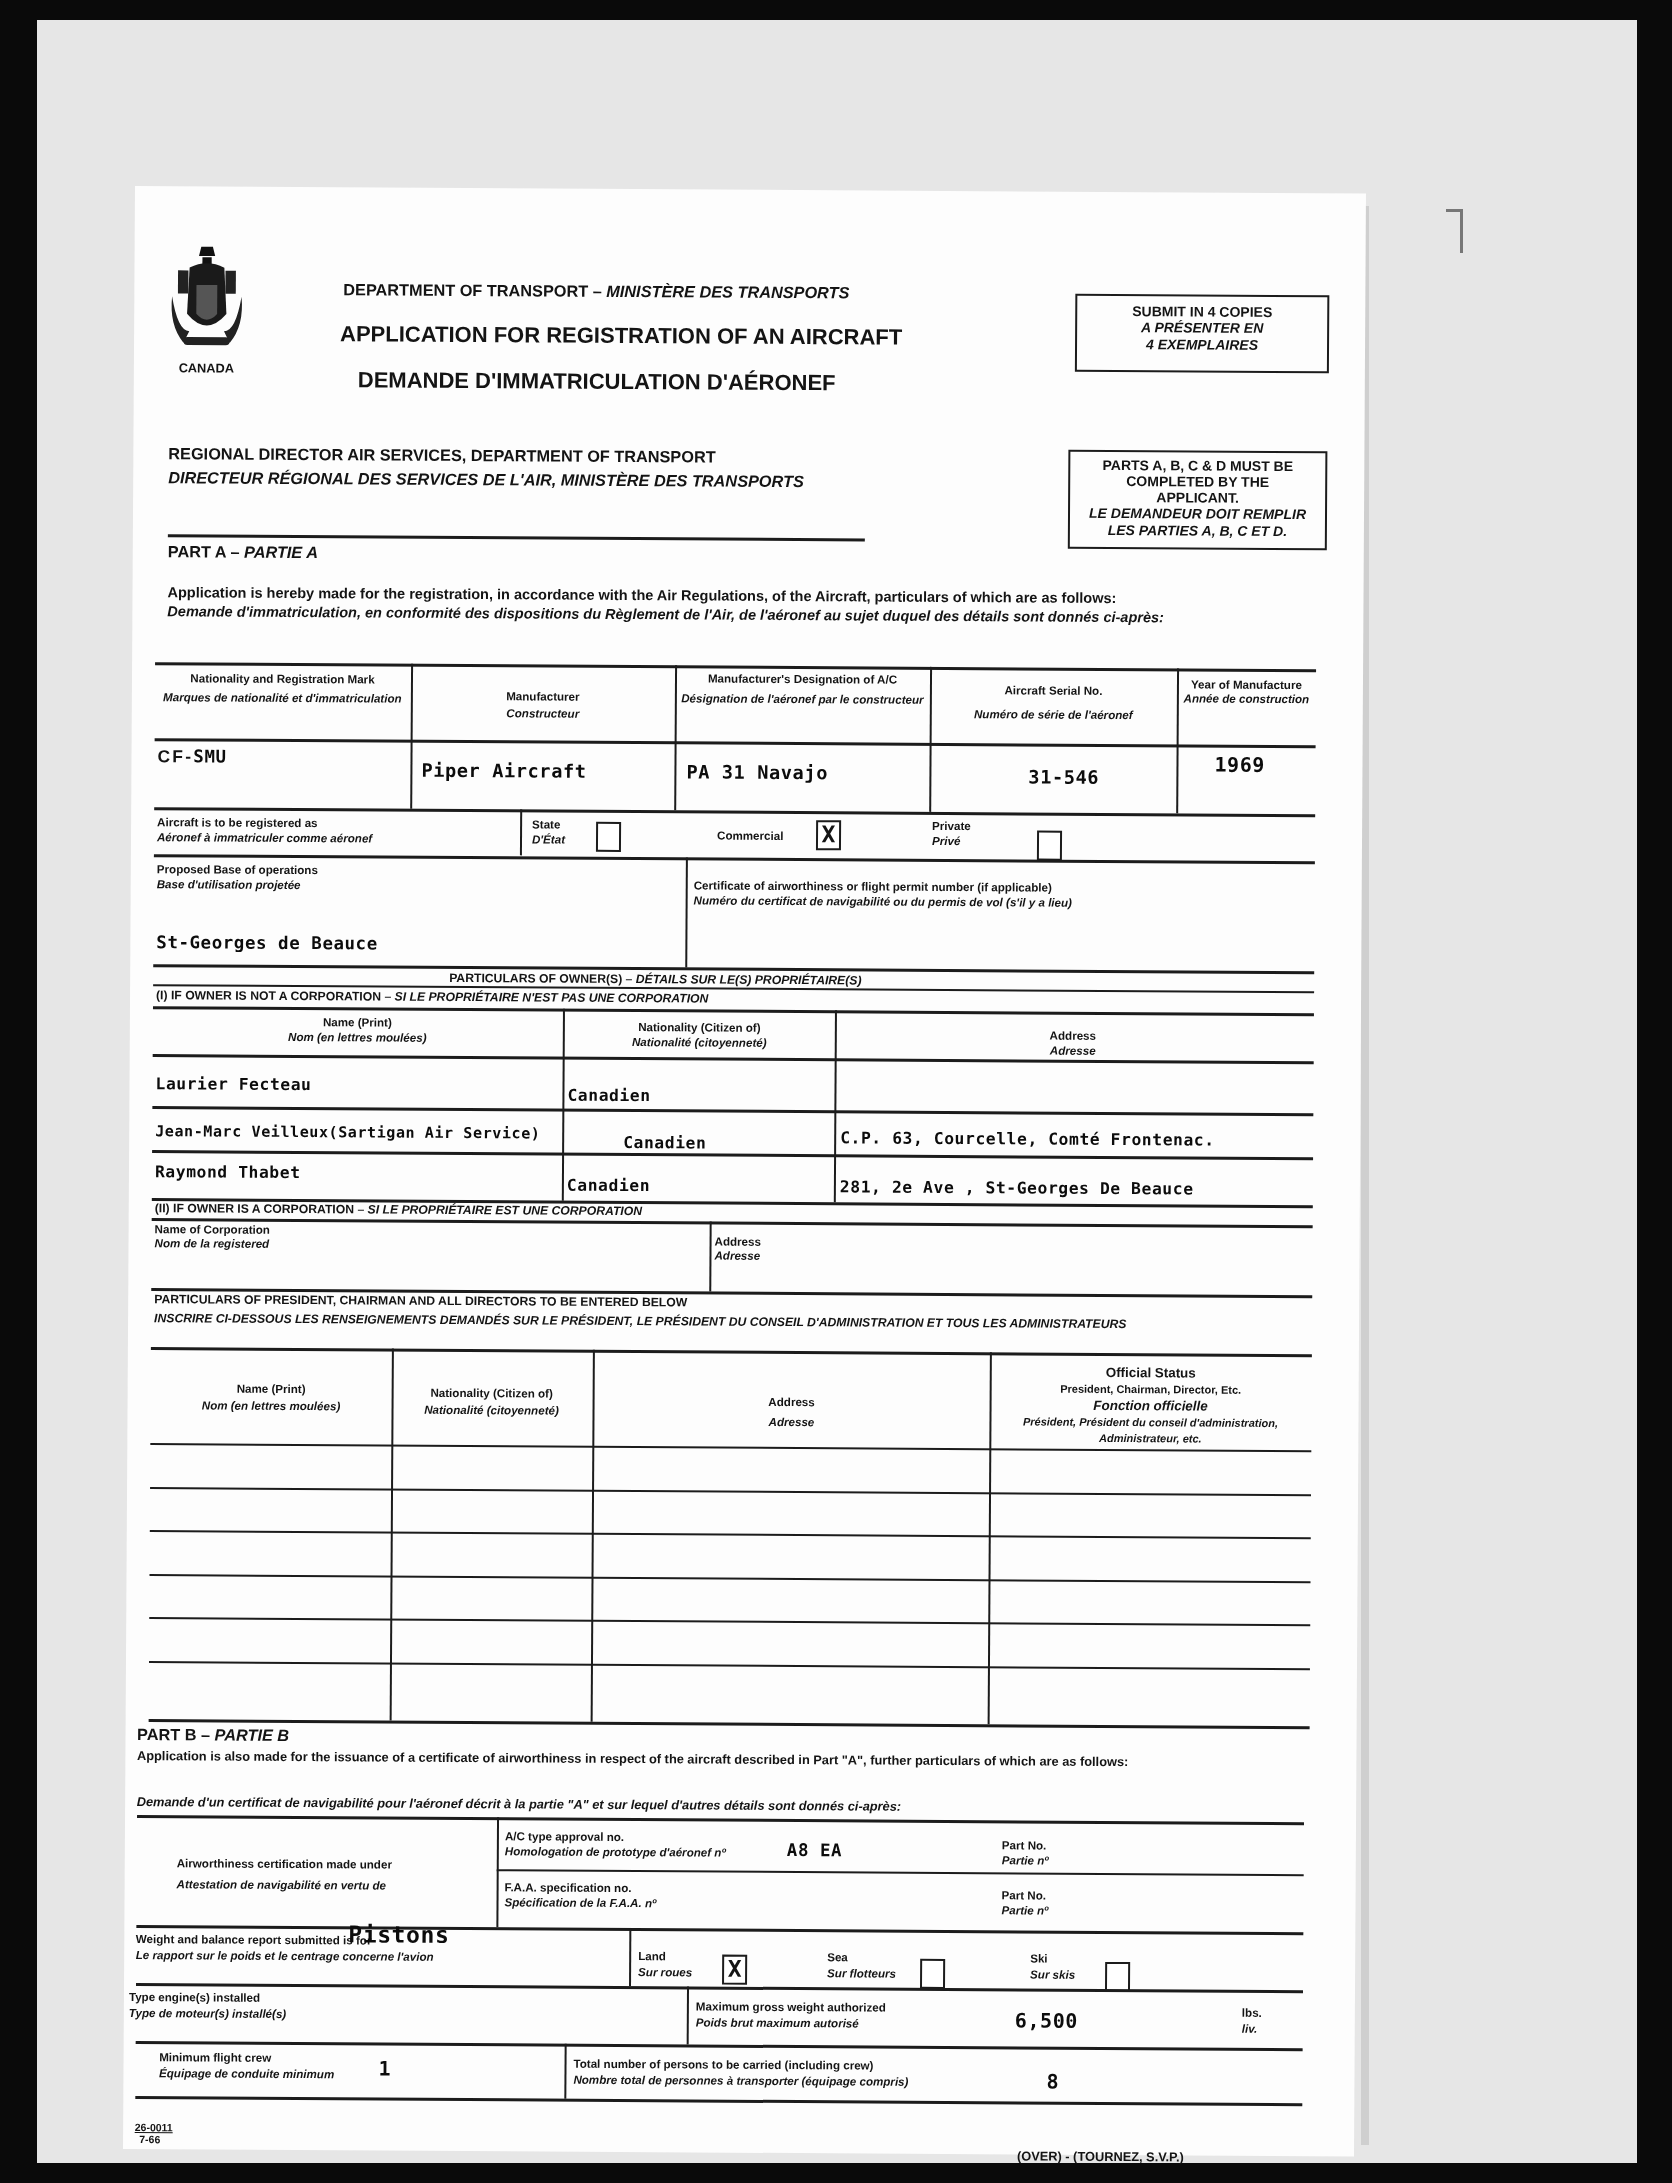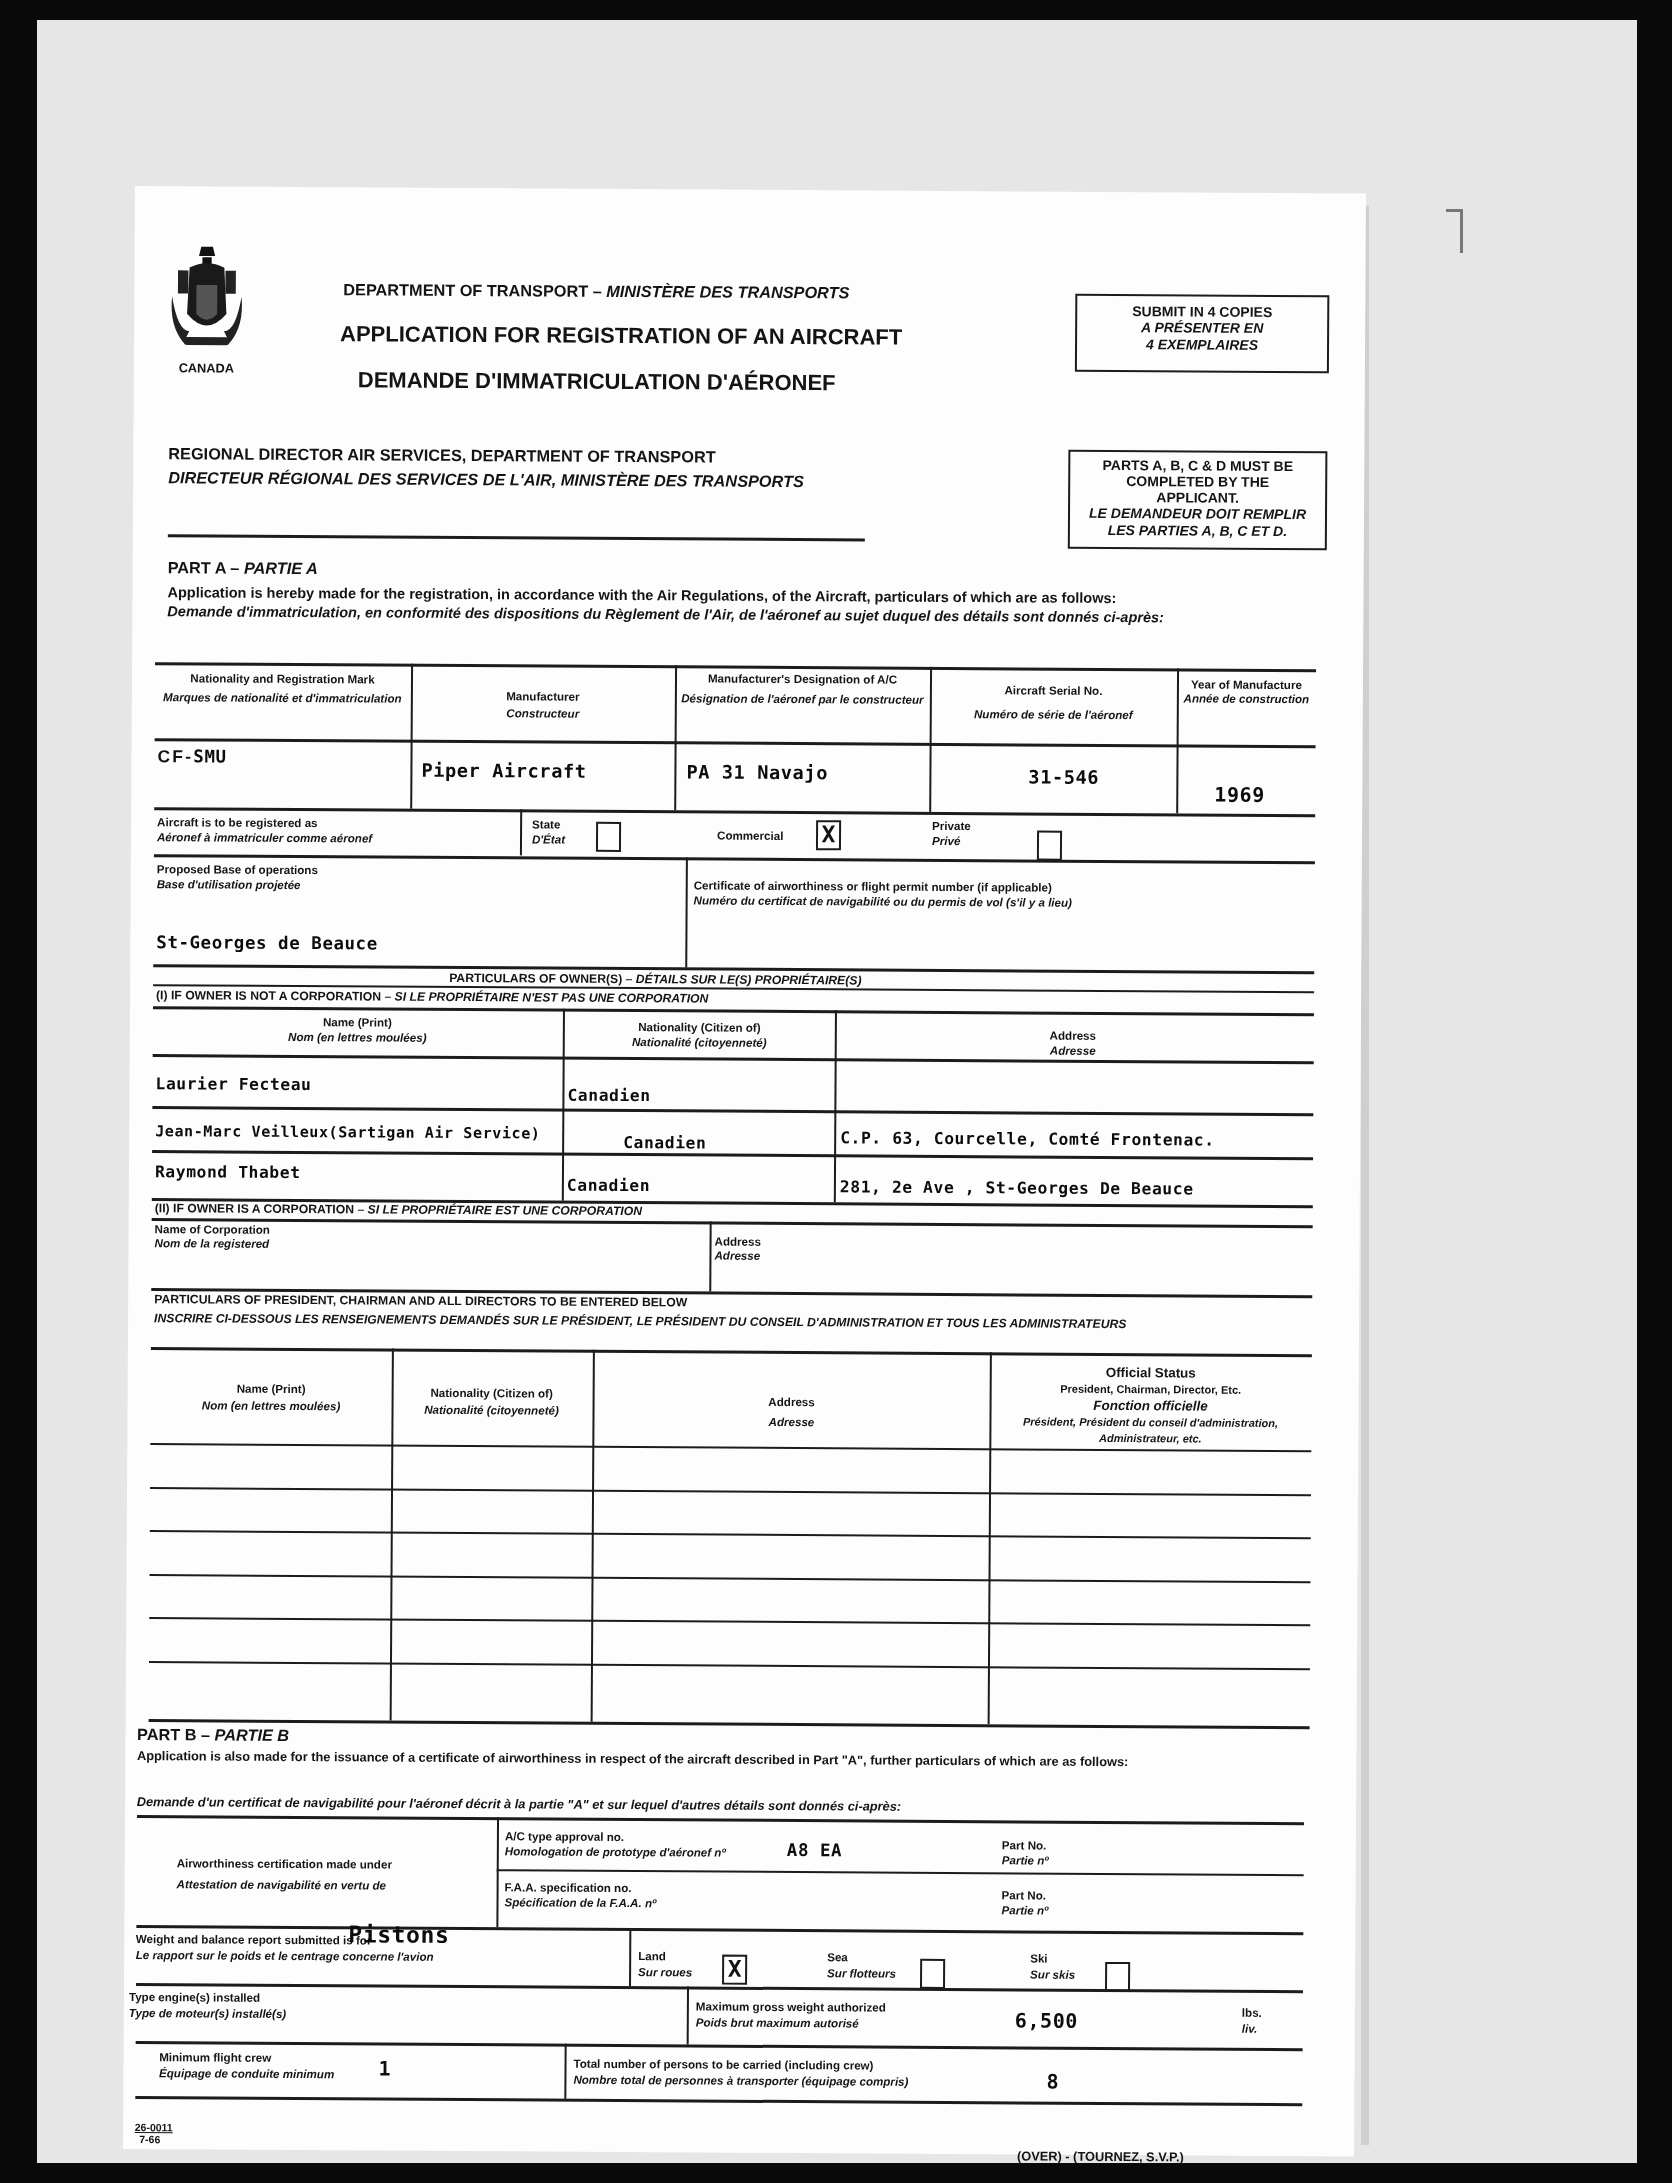--- a/index.html
+++ b/index.html
@@ -70,21 +70,21 @@
   <div class="framed" style="left:935px;top:258px;width:255px;height:90px;font-size:14px;line-height:16.3px;padding-top:4.6px;">
     <div>PARTS A, B, C &amp; D MUST BE</div>
     <div>COMPLETED BY THE</div>
     <div>APPLICANT.</div>
     <div class="i">LE DEMANDEUR DOIT REMPLIR</div>
     <div class="i">LES PARTIES A, B, C ET D.</div>
   </div>
 
   <div class="hline" style="left:35px;top:348px;width:697px;"></div>
 
-  <div class="abs b" style="left:35px;top:372px;font-size:16.3px;">
+  <div class="abs b" style="left:35px;top:356px;font-size:16.3px;">
     <span>PART A</span> – <i>PARTIE A</i>
   </div>
   <div class="abs b" style="left:35px;top:398px;font-size:14.5px;white-space:nowrap;">Application is hereby made for the registration, in accordance with the Air Regulations, of the Aircraft, particulars of which are as follows:</div>
   <div class="abs b i" style="left:35px;top:417px;font-size:14.5px;white-space:nowrap;">Demande d'immatriculation, en conformité des dispositions du Règlement de l'Air, de l'aéronef au sujet duquel des détails sont donnés ci-après:</div>
 
   <div class="hline" style="left:23px;top:476px;width:1161px;"></div>
   <div class="hline" style="left:23px;top:552px;width:1161px;"></div>
   <div class="hline" style="left:23px;top:621px;width:1161px;"></div>
   <div class="vline" style="left:279px;top:476px;height:145px;"></div>
   <div class="vline" style="left:543px;top:476px;height:145px;"></div>
@@ -111,21 +111,21 @@
     <div>Year of Manufacture</div>
     <div class="i">Année de construction</div>
   </div>
 
   <div class="abs" style="left:26px;top:560px;font-size:17.4px;">
     <span style="font-weight:bold;letter-spacing:2.3px;">CF-</span><span class="typed">SMU</span>
   </div>
   <div class="abs typed" style="left:290px;top:572px;font-size:18.6px;">Piper Aircraft</div>
   <div class="abs typed" style="left:555px;top:572px;font-size:18.6px;">PA 31 Navajo</div>
   <div class="abs typed" style="left:897px;top:575px;font-size:18.6px;">31-546</div>
-  <div class="abs typed" style="left:1083px;top:590px;font-size:20px;text-align:right;">1969</div>
+  <div class="abs typed" style="left:1083px;top:560px;font-size:20px;text-align:right;">1969</div>
 
   <div class="abs b" style="left:26px;top:628px;font-size:11.6px;line-height:15px;">
     <div>Aircraft is to be registered as</div>
     <div class="i">Aéronef à immatriculer comme aéronef</div>
   </div>
   <div class="vline" style="left:389px;top:621px;height:46px;"></div>
   <div class="abs b" style="left:401px;top:628px;font-size:11.6px;line-height:15px;">
     <div>State</div>
     <div class="i">D'État</div>
   </div>

